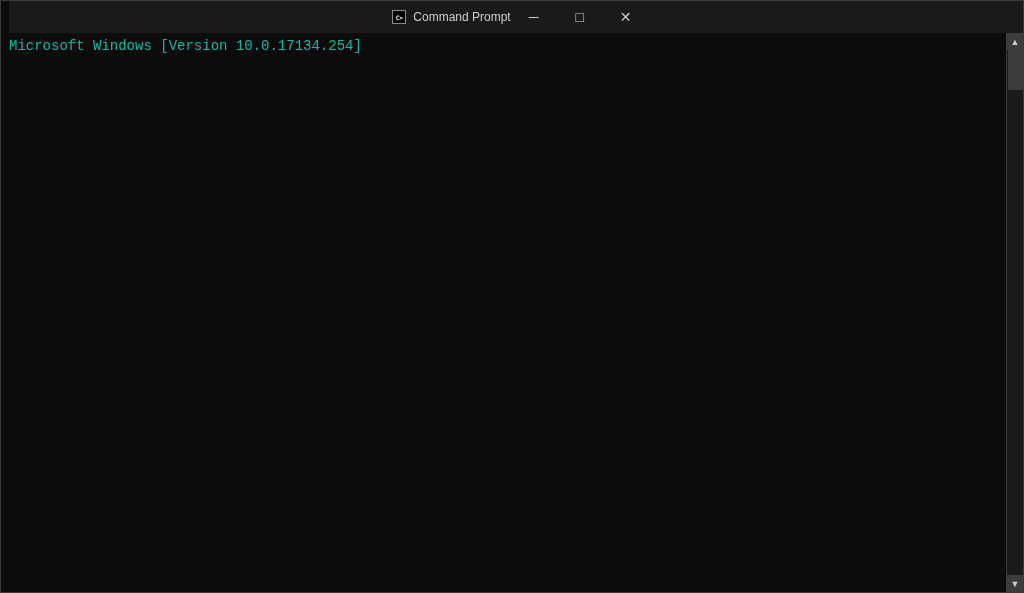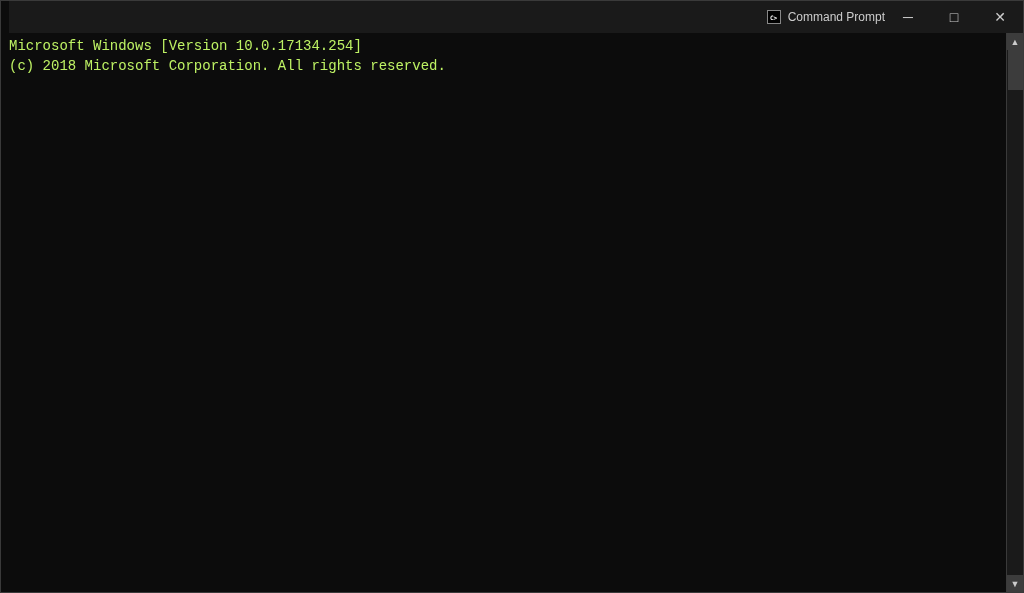--- a/index.html
+++ b/index.html
@@ -23,21 +23,21 @@
       display: flex;
       flex-direction: column;
       border: 1px solid #3a3a3a;
     }
 
     .title-bar {
       height: 32px;
       background: #1a1a1a;
       display: flex;
       align-items: center;
-      justify-content: flex-end;
+      justify-content: center;
       padding: 0 0 0 8px;
       flex-shrink: 0;
       user-select: none;
       margin-left: 8px;
     }
 
     .title-bar-left {
       display: flex;
       align-items: center;
       gap: 6px;
@@ -99,21 +99,21 @@
     .console-body {
       flex: 1;
       background: #0c0c0c;
       display: flex;
       overflow: hidden;
     }
 
     .console-content {
       flex: 1;
       padding: 4px 8px;
-      color: #bef264;
+      color: #14b8a6;
       font-family: 'Consolas', 'Courier New', monospace;
       font-size: 14px;
       line-height: 1.4;
       overflow: hidden;
     }
 
     .console-line {
       white-space: pre;
     }
 
@@ -198,21 +198,20 @@
     <div class="title-bar-controls">
       <button class="title-btn">─</button>
       <button class="title-btn">□</button>
       <button class="title-btn close">✕</button>
     </div>
   </div>
 
   <div class="console-body">
     <div class="console-content">
       <div class="console-line">Microsoft Windows [Version 10.0.17134.254]</div>
-      <div class="console-line">(c) 2018 Microsoft Corporation. All rights reserved.</div>
       <div class="console-line">&nbsp;</div>
     </div>
 
     <div class="scrollbar">
       <div class="scroll-arrow">▲</div>
       <div class="scroll-track">
         <div class="scroll-thumb"></div>
       </div>
       <div class="scroll-arrow-bottom">▼</div>
     </div>

